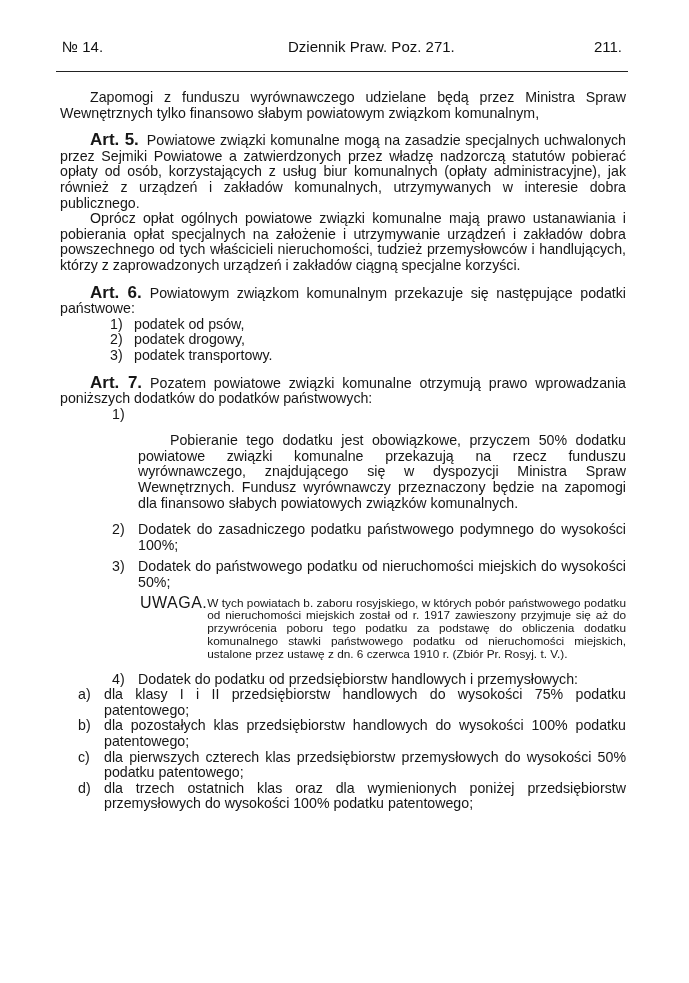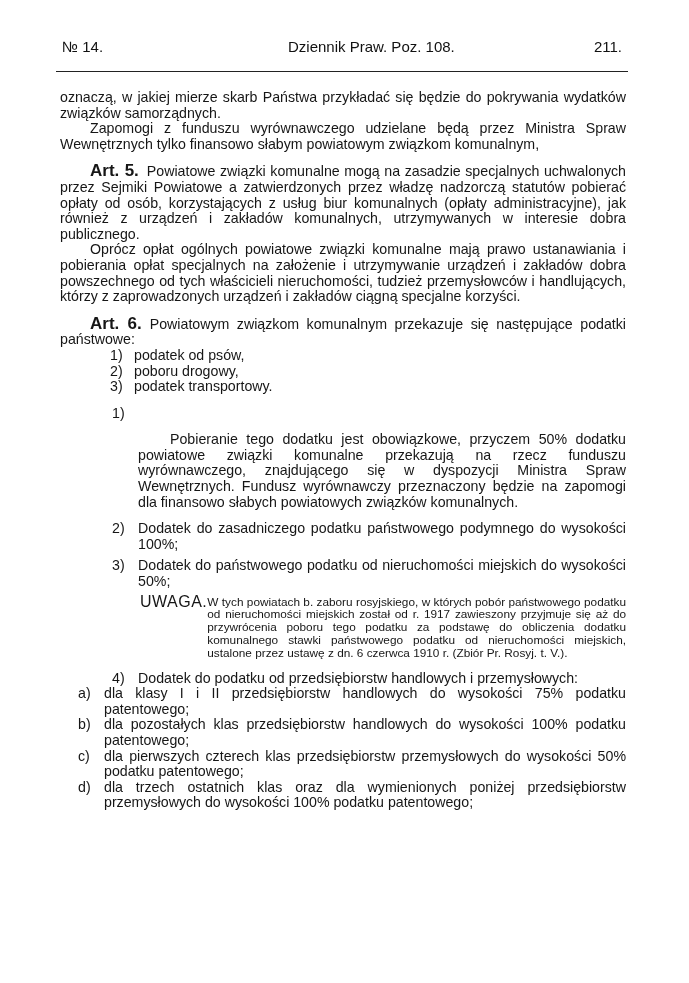--- a/index.html
+++ b/index.html
@@ -36,49 +36,49 @@
     .uwaga { display: flex; margin-left: 80px; font-size: 11.8px; line-height: 12.8px; }
     .uwaga .lbl { flex: 0 0 62px; font-size: 16px; letter-spacing: 0.5px; }
     .uwaga .t { flex: 1 1 auto; text-align: justify; }
   </style>
 </head>
 <body>
 
 <div class="page">
   <div class="header">
     <span class="no">№ 14.</span>
-    <span class="title">Dziennik Praw. Poz. 108.</span>
+    <span class="title">Dziennik Praw. Poz. 271.</span>
     <span class="pg">211.</span>
   </div>
   <div class="rule"></div>
 
   <div class="body">
-    <p>oznaczą, w jakiej mierze skarb Państwa przykładać się będzie do pokrywania wydatków związków samorządnych.</p>
     <p class="indent">Zapomogi z funduszu wyrównawczego udzielane będą przez Ministra Spraw Wewnętrznych tylko finansowo słabym powiatowym związkom komunalnym,</p>
 
     <div class="gap"></div>
     <p><span class="art">Art. 5.</span><span>Powiatowe związki komunalne mogą na zasadzie specjalnych uchwalonych przez Sejmiki Powiatowe a zatwierdzonych przez władzę nadzorczą statutów pobierać opłaty od osób, korzystających z usług biur komunalnych (opłaty administracyjne), jak również z urządzeń i zakładów komunalnych, utrzymywanych w interesie dobra publicznego.</span></p>
     <p class="indent">Oprócz opłat ogólnych powiatowe związki komunalne mają prawo ustanawiania i pobierania opłat specjalnych na założenie i utrzymywanie urządzeń i zakładów dobra powszechnego od tych właścicieli nieruchomości, tudzież przemysłowców i handlujących, którzy z zaprowadzonych urządzeń i zakładów ciągną specjalne korzyści.</p>
 
     <div class="gap"></div>
     <p><span class="art">Art. 6.</span><span>Powiatowym związkom komunalnym przekazuje się następujące podatki państwowe:</span></p>
     <div class="li l6">
         <span class="n">1)</span>
         <span class="t">podatek od psów,</span>
       </div>
     <div class="li l6">
         <span class="n">2)</span>
-        <span class="t">poboru drogowy,</span>
+        <span class="t">podatek drogowy,</span>
       </div>
     <div class="li l6">
         <span class="n">3)</span>
         <span class="t">podatek transportowy.</span>
       </div>
 
     <div class="gap"></div>
+    <p><span class="art">Art. 7.</span><span>Pozatem powiatowe związki komunalne otrzymują prawo wprowadzania poniższych dodatków do podatków państwowych:</span></p>
     <div class="li l7">
         <span class="n">1)</span>
       </div>
     <div class="gap"></div>
     <p class="sub">Pobieranie tego dodatku jest obowiązkowe, przyczem 50% dodatku powiatowe związki komunalne przekazują na rzecz funduszu wyrównawczego, znajdującego się w dyspozycji Ministra Spraw Wewnętrznych. Fundusz wyrównawczy przeznaczony będzie na zapomogi dla finansowo słabych powiatowych związków komunalnych.</p>
     <div class="gap"></div>
     <div class="li l7">
         <span class="n">2)</span>
         <span class="t">Dodatek do zasadniczego podatku państwowego podymnego do wysokości 100%;</span>
       </div>

